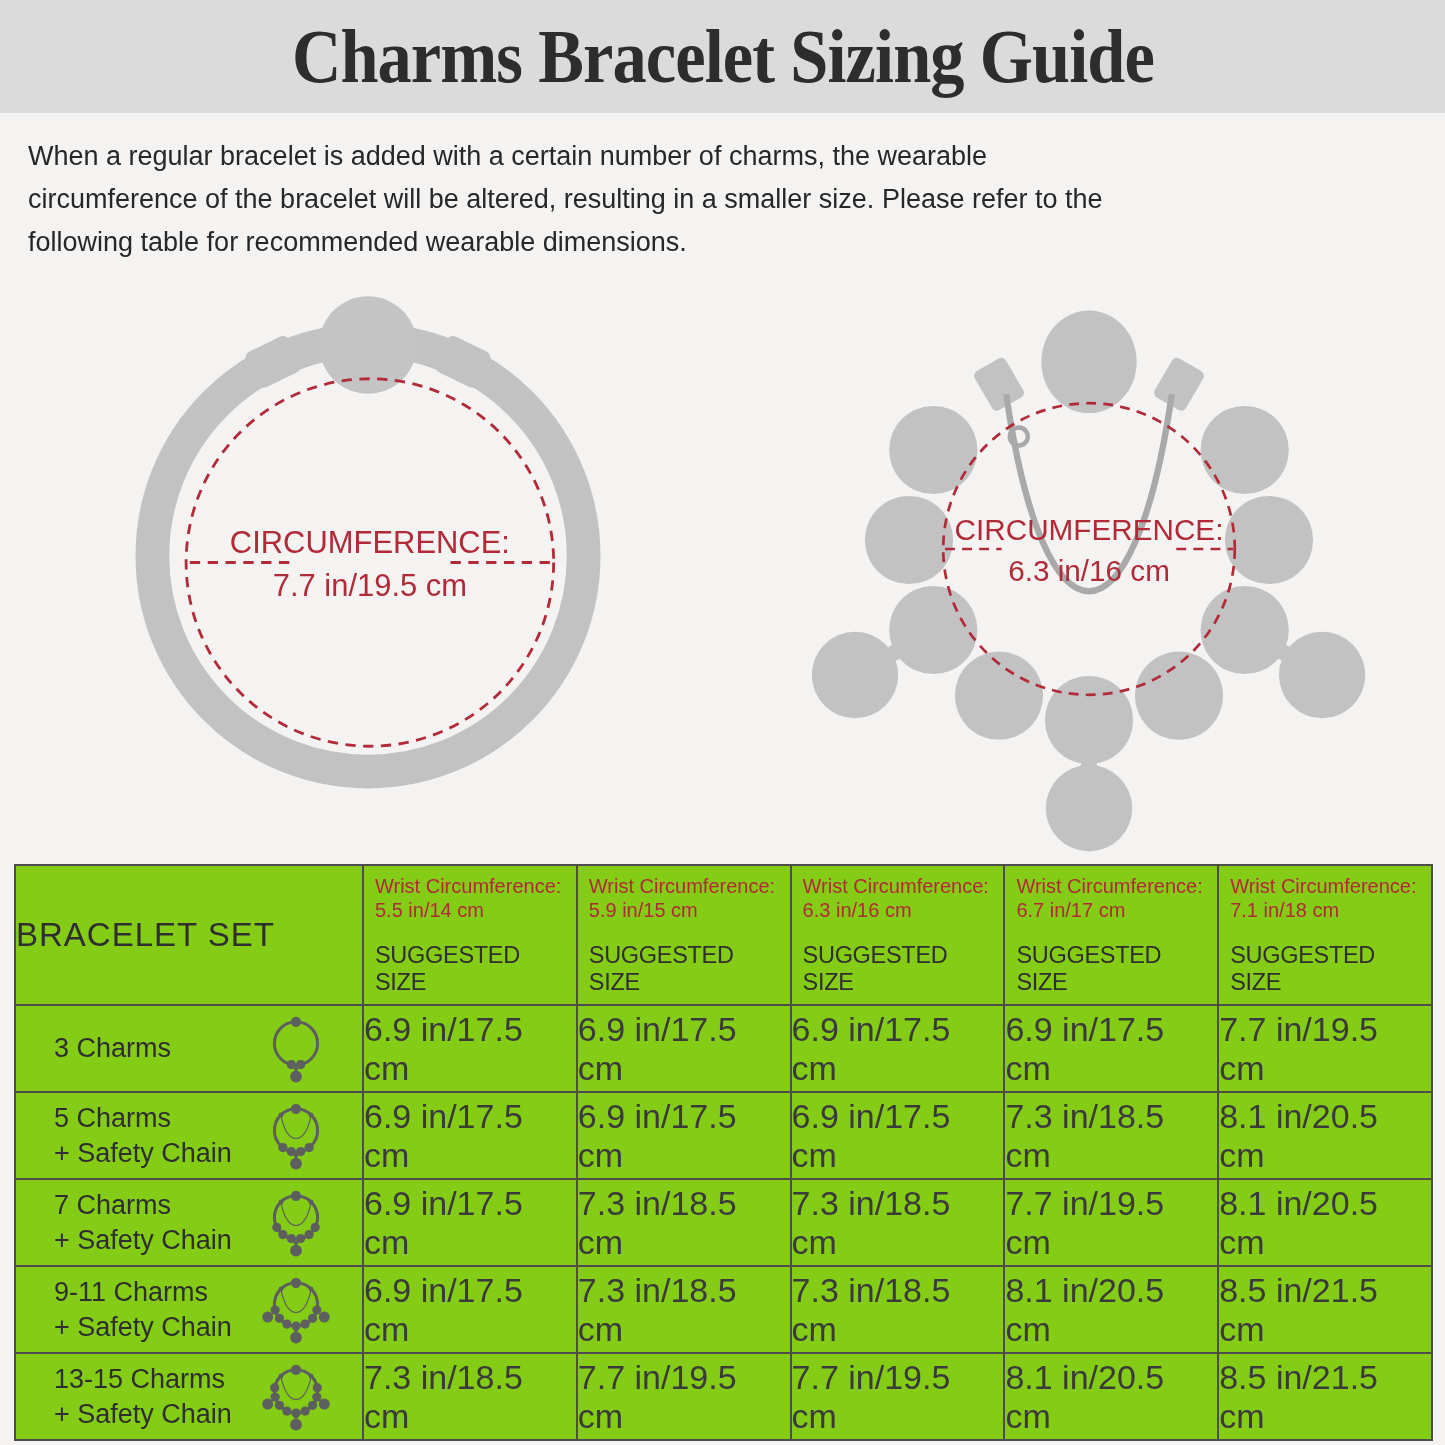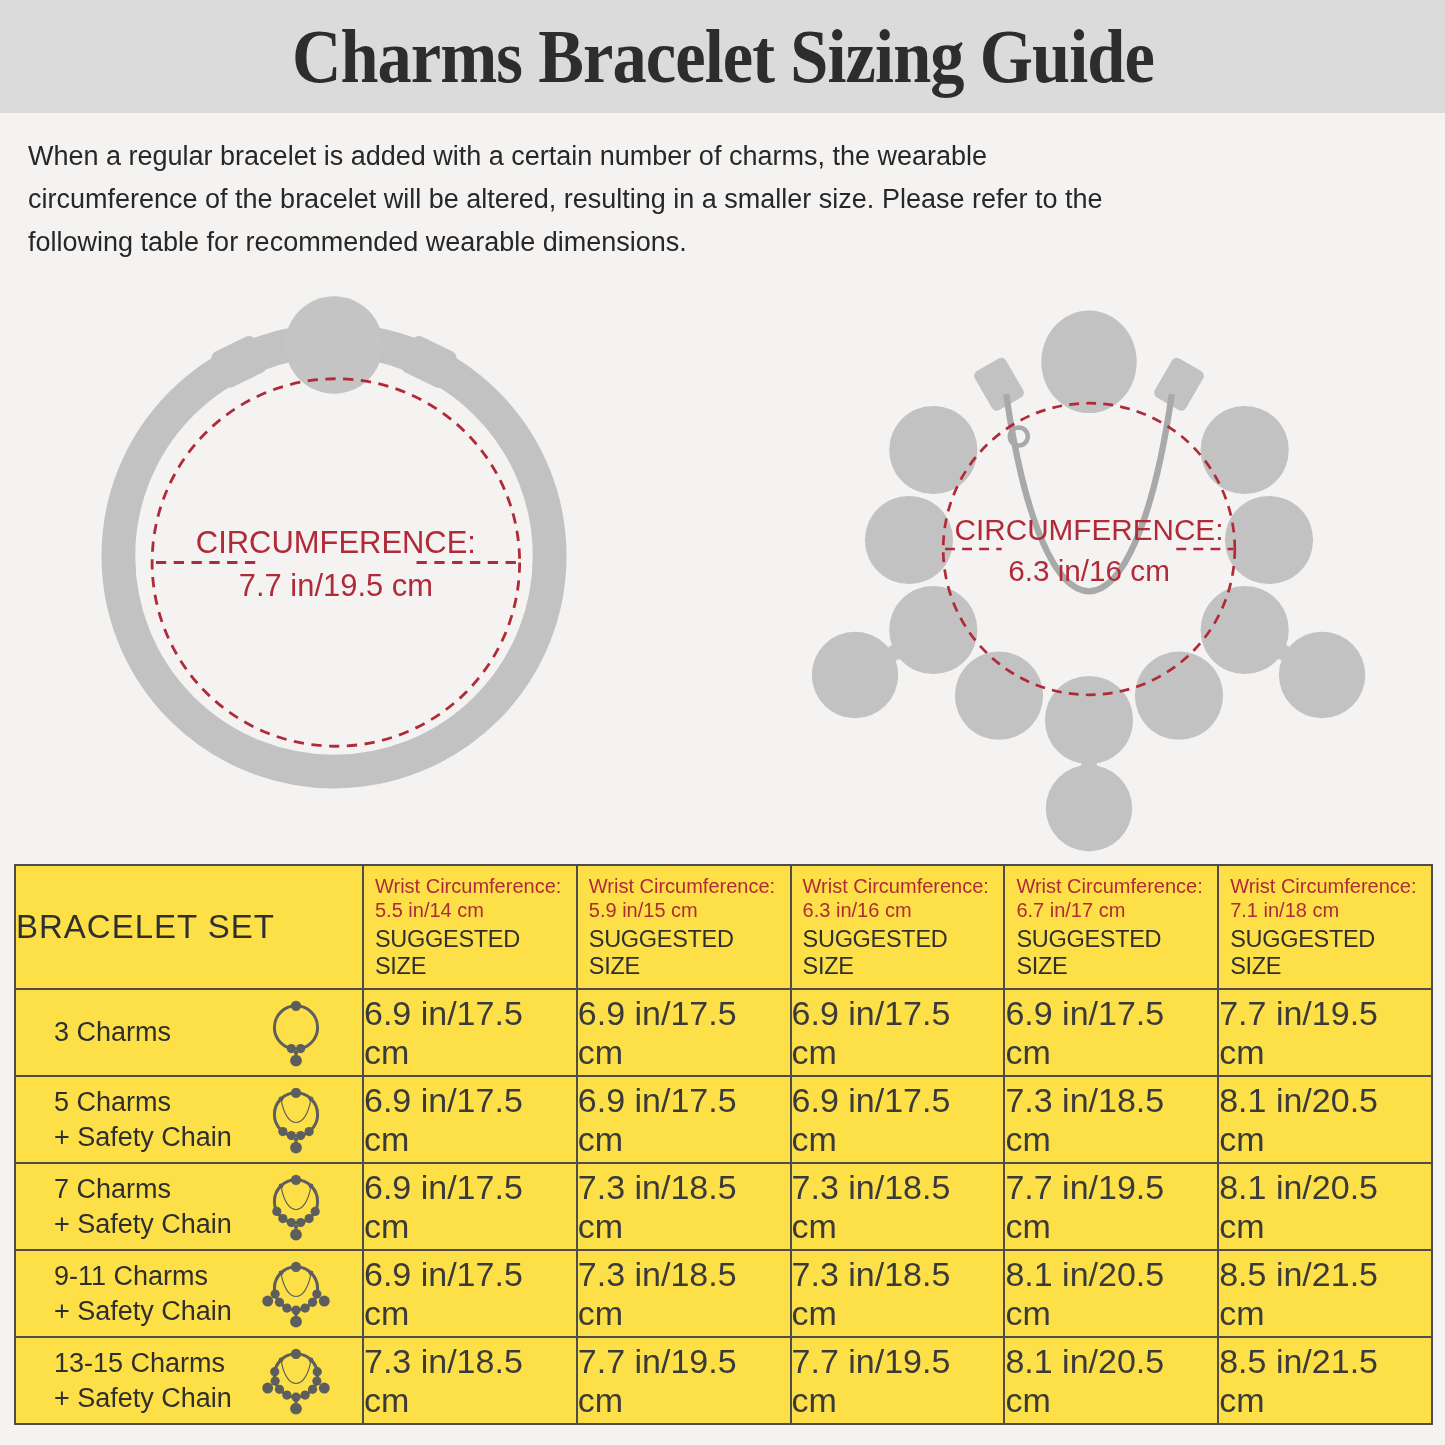--- a/index.html
+++ b/index.html
@@ -6,34 +6,34 @@
   html,body{width:1445px;height:1445px}
   body{background:#f4f3f2;font-family:"Liberation Sans",sans-serif;overflow:hidden;color:#2b2b2b}
 
   .banner{height:113px;background:#dbdbdb;display:flex;align-items:center;justify-content:center}
   .banner h1{font-family:"Liberation Serif",serif;font-size:76px;font-weight:600;color:#2d2d2d;
              transform:scaleX(.9);white-space:nowrap;letter-spacing:-1px}
 
   .intro{margin:22px 28px 0;font-size:27px;line-height:43px;color:#272727;white-space:pre-line}
 
   .figures{display:flex;justify-content:space-between;align-items:flex-start;
-           padding:6px 50px 0 34px;height:588px}
+           padding:6px 50px 0 68px;height:588px}
   .fig-plain svg{width:600px;height:525px}
   .fig-charm svg{width:612px;height:585px}
   .figtext{fill:#b02a38;font-size:33px;text-anchor:middle;font-family:"Liberation Sans",sans-serif}
   .figvalue{fill:#b02a38;font-size:33px;text-anchor:middle;font-family:"Liberation Sans",sans-serif}
 
   table.sizing{border-collapse:collapse;table-layout:fixed;margin:12px 0 0 14px;width:1417px}
-  table.sizing th,table.sizing td{border:2px solid #4d4d4d;background:#fde047;font-weight:normal}
+  table.sizing th,table.sizing td{border:2px solid #4d4d4d;background:#84cc16;font-weight:normal}
   thead th{height:104px;vertical-align:middle}
   tbody tr{height:80px}
   .set-header{text-align:left;font-size:33px;letter-spacing:1px;color:#2f2f2f}
   .colhead{text-align:left;padding:8px 4px 8px 11px}
   .colhead .wrist{display:block;color:#b02a38;font-size:20px;line-height:24px}
-  .colhead .sug{display:block;color:#2f2f2f;font-size:23.5px;letter-spacing:-0.3px;margin-top:4px}
+  .colhead .sug{display:block;color:#2f2f2f;font-size:23.5px;letter-spacing:-0.3px;margin-top:20px}
   .rowhead{display:flex;align-items:center;padding-left:38px}
   .rowlabel{font-size:27px;line-height:35px;color:#2e2e2e;text-align:left}
   .row-icon{width:72px;height:85px;margin-left:auto;margin-right:30px;flex:0 0 auto}
   td.value{text-align:left;font-size:34px;color:#3a3a3a}
 </style>
 </head>
 <body>
 
 <div class="page">
 

